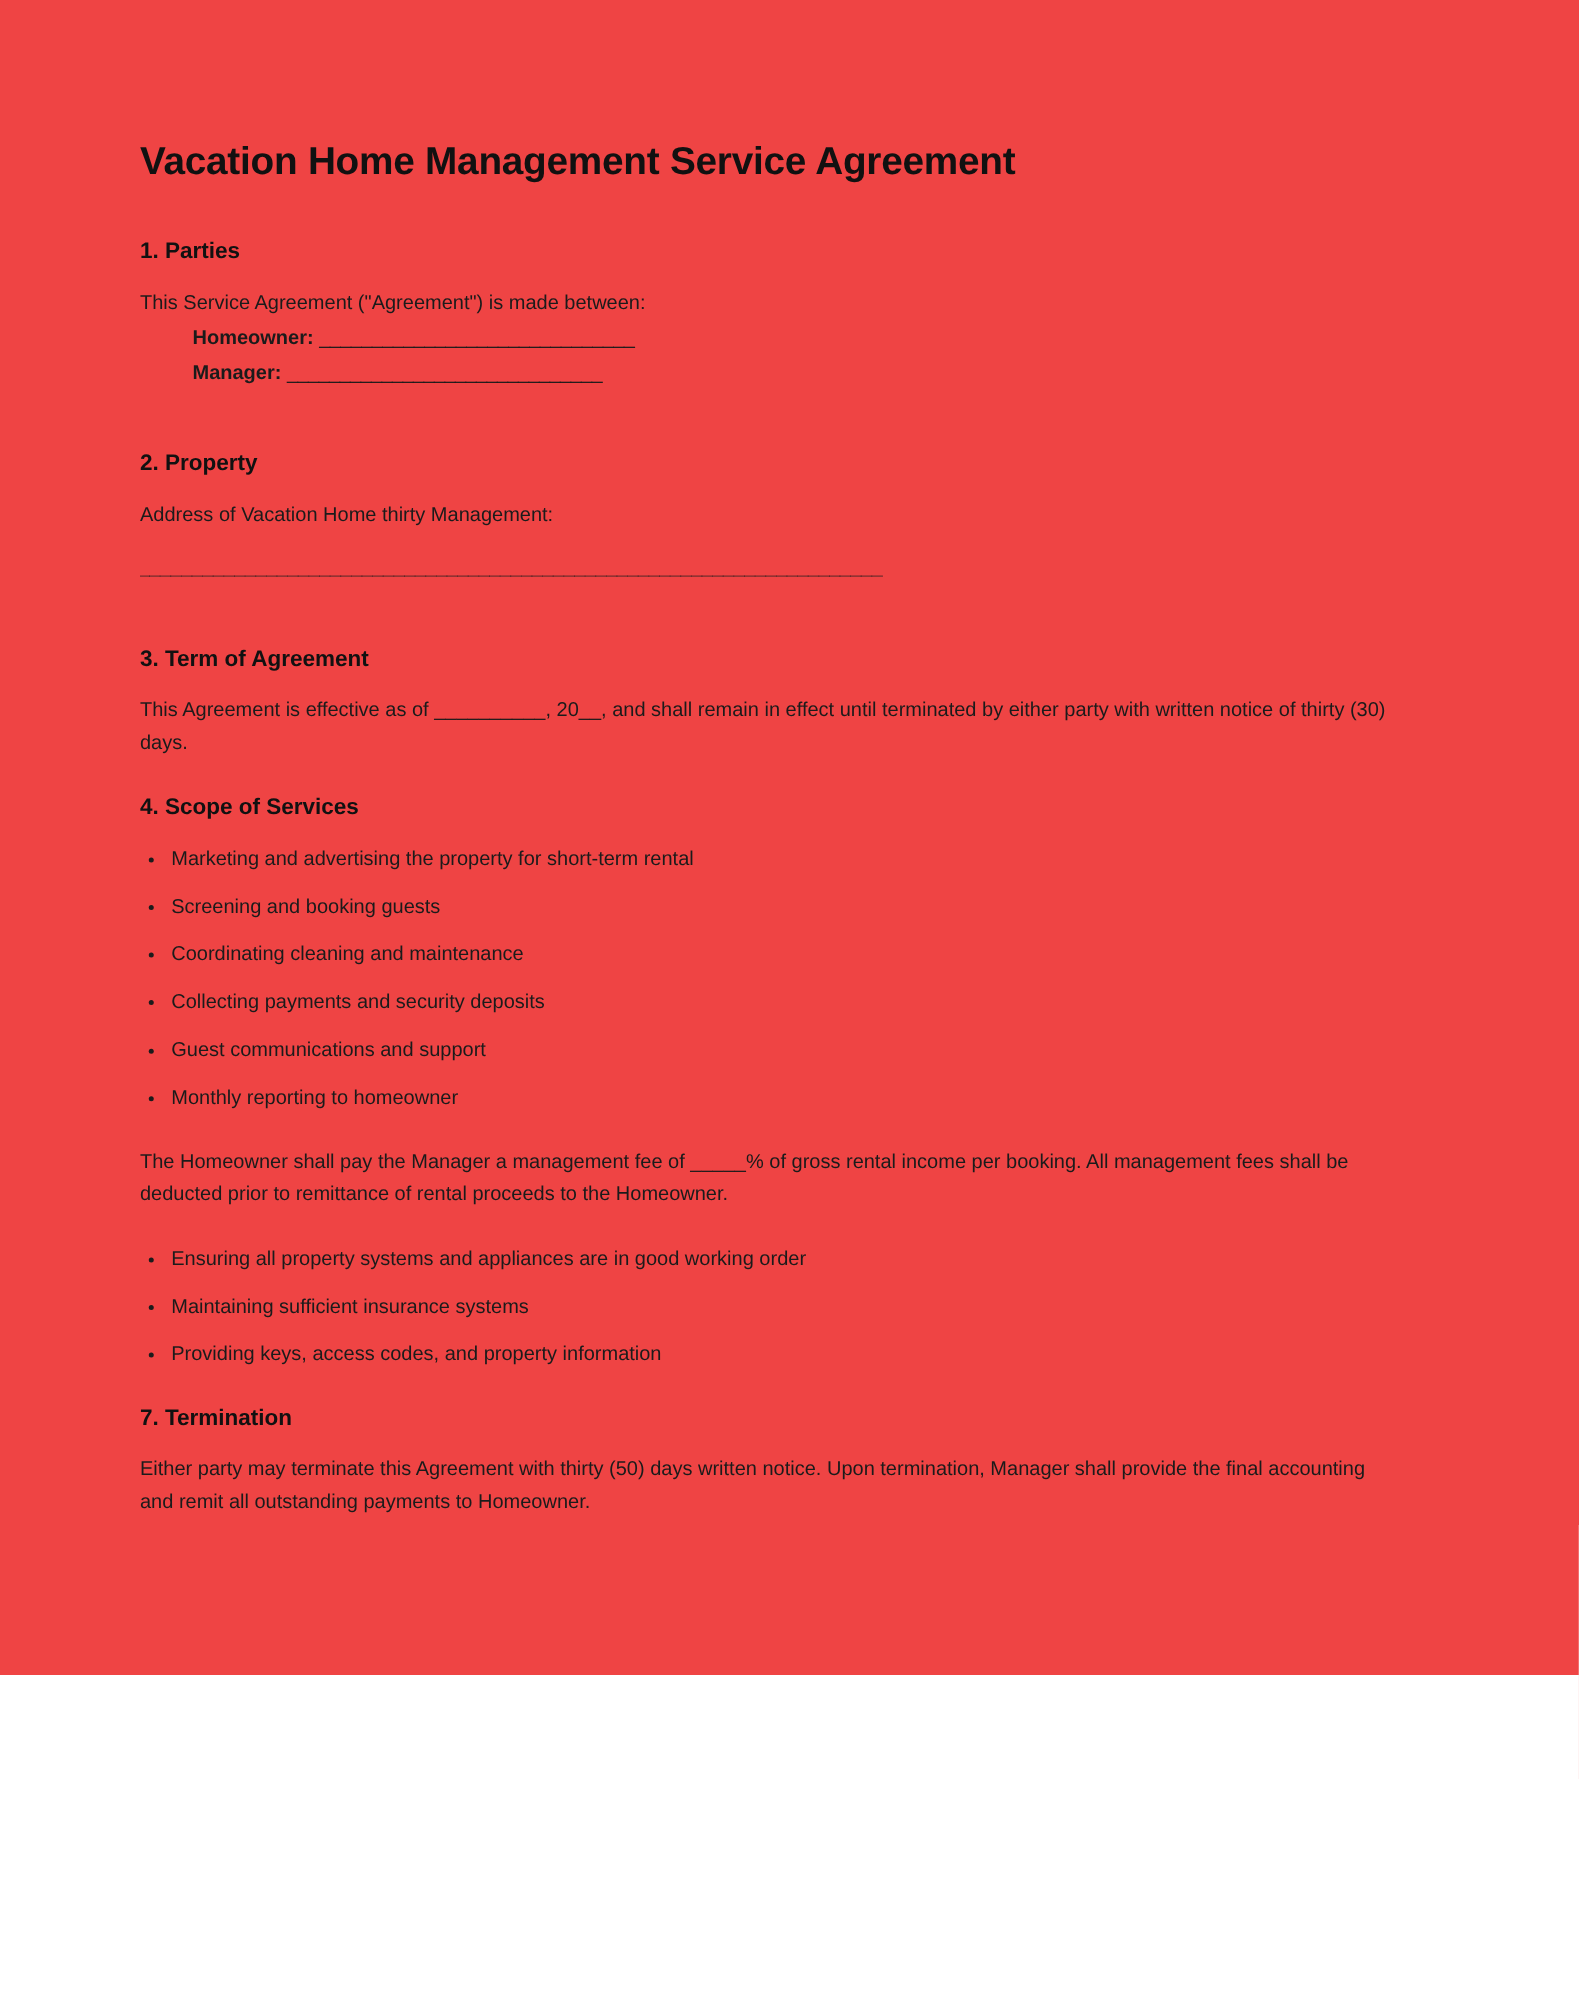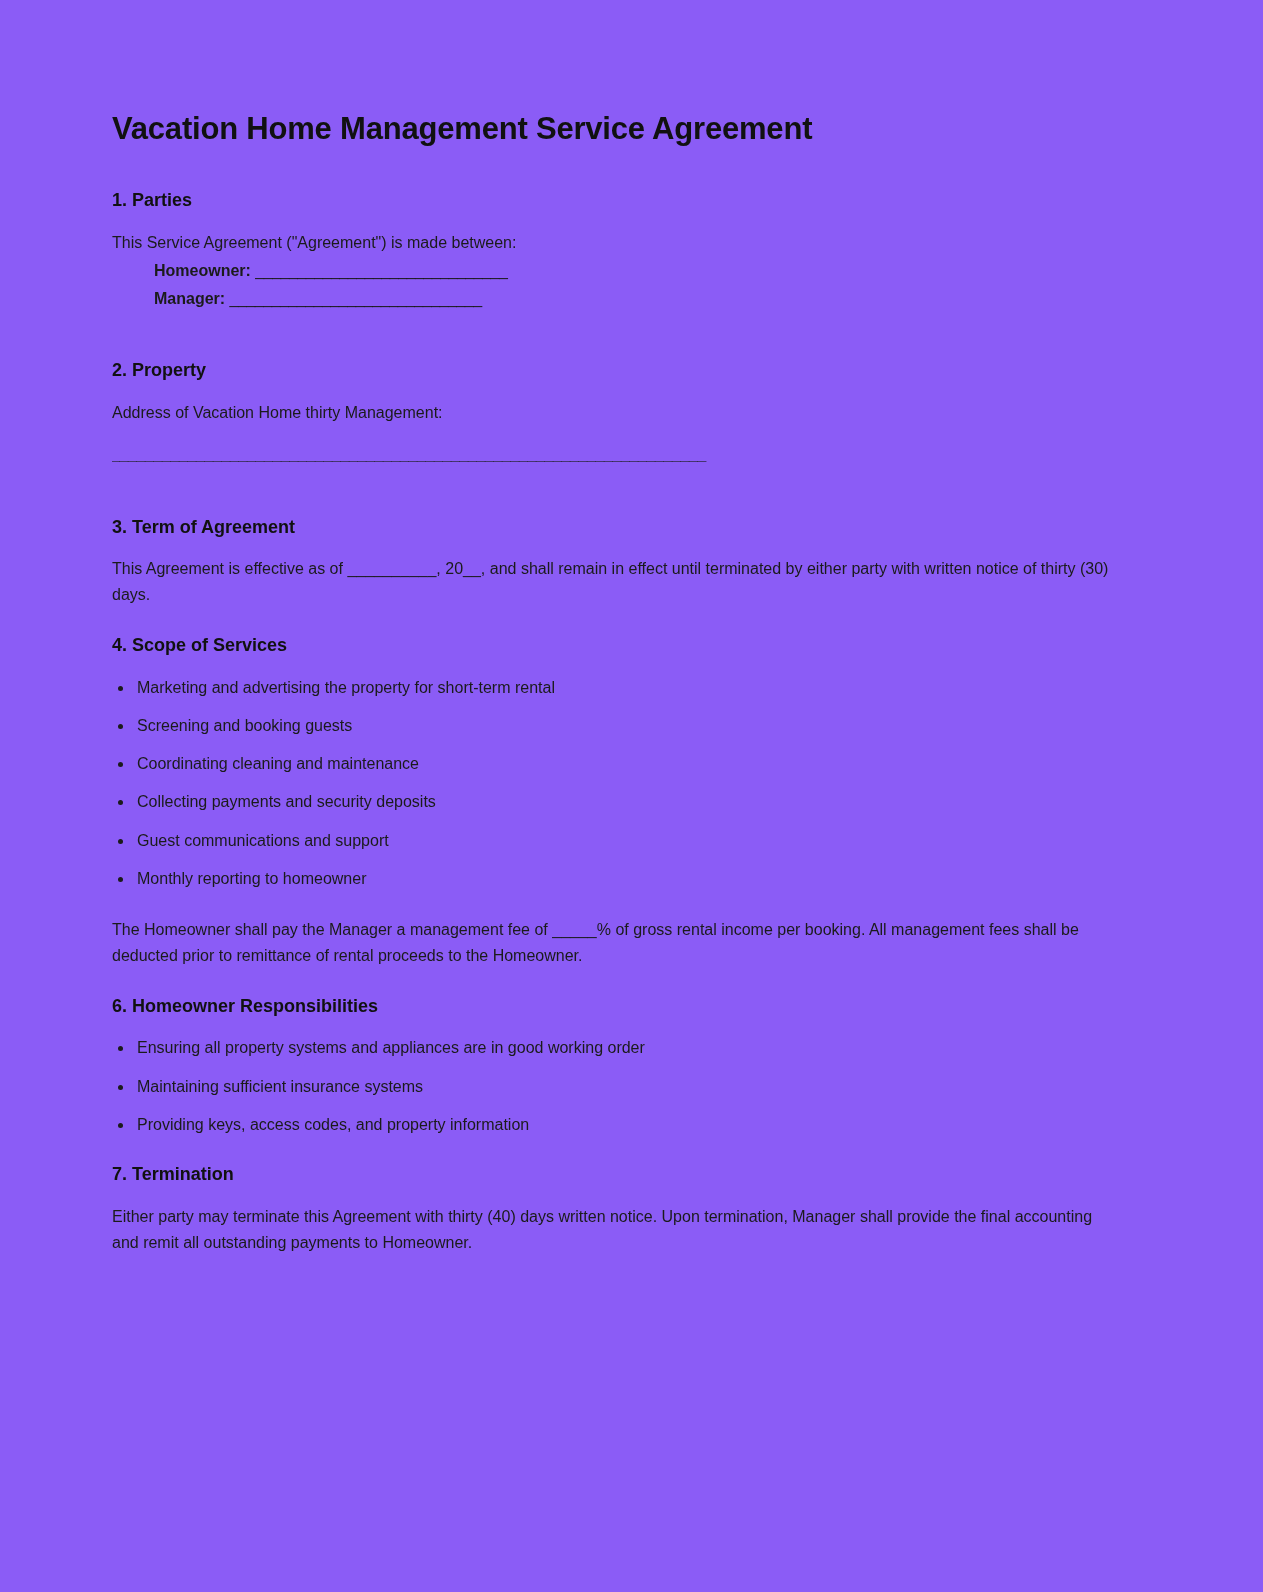--- a/index.html
+++ b/index.html
@@ -14,23 +14,23 @@
     overflow: hidden;
     font-family: "Liberation Sans", sans-serif;
     color: #1b1b1b;
     -webkit-font-smoothing: antialiased;
   }
 
   
   .page {
     position: relative;
     width: 1263px;
-    height: 1592px;
+    height: 1340px;
     box-sizing: border-box;
-    background: #8b5cf6;
+    background: #ef4444;
     padding-left: 35px;
   }
 
   
   .doc-clip {
     position: absolute;
     top: 0;
     left: 0;
     width: 1263px;
     height: 1285px;
@@ -166,28 +166,27 @@
           <li>Guest communications and support</li>
           <li>Monthly reporting to homeowner</li>
         </ul>
       </div>
 
       <div class="section">
         <p class="para wide">The Homeowner shall pay the Manager a management fee of _____% of gross rental income per booking. All management fees shall be deducted prior to remittance of rental proceeds to the Homeowner.</p>
       </div>
 
       <div class="section">
-        <h2 class="section-heading">6. Homeowner Responsibilities</h2>
         <ul class="bullets">
           <li>Ensuring all property systems and appliances are in good working order</li>
           <li>Maintaining sufficient insurance systems</li>
           <li>Providing keys, access codes, and property information</li>
         </ul>
       </div>
 
       <div class="section">
         <h2 class="section-heading">7. Termination</h2>
-        <p class="para wide">Either party may terminate this Agreement with thirty (40) days written notice. Upon termination, Manager shall provide the final accounting and remit all outstanding payments to Homeowner.</p>
+        <p class="para wide">Either party may terminate this Agreement with thirty (50) days written notice. Upon termination, Manager shall provide the final accounting and remit all outstanding payments to Homeowner.</p>
       </div>
 
     </div>
   </div>
 </div>
 
 </body></html>

